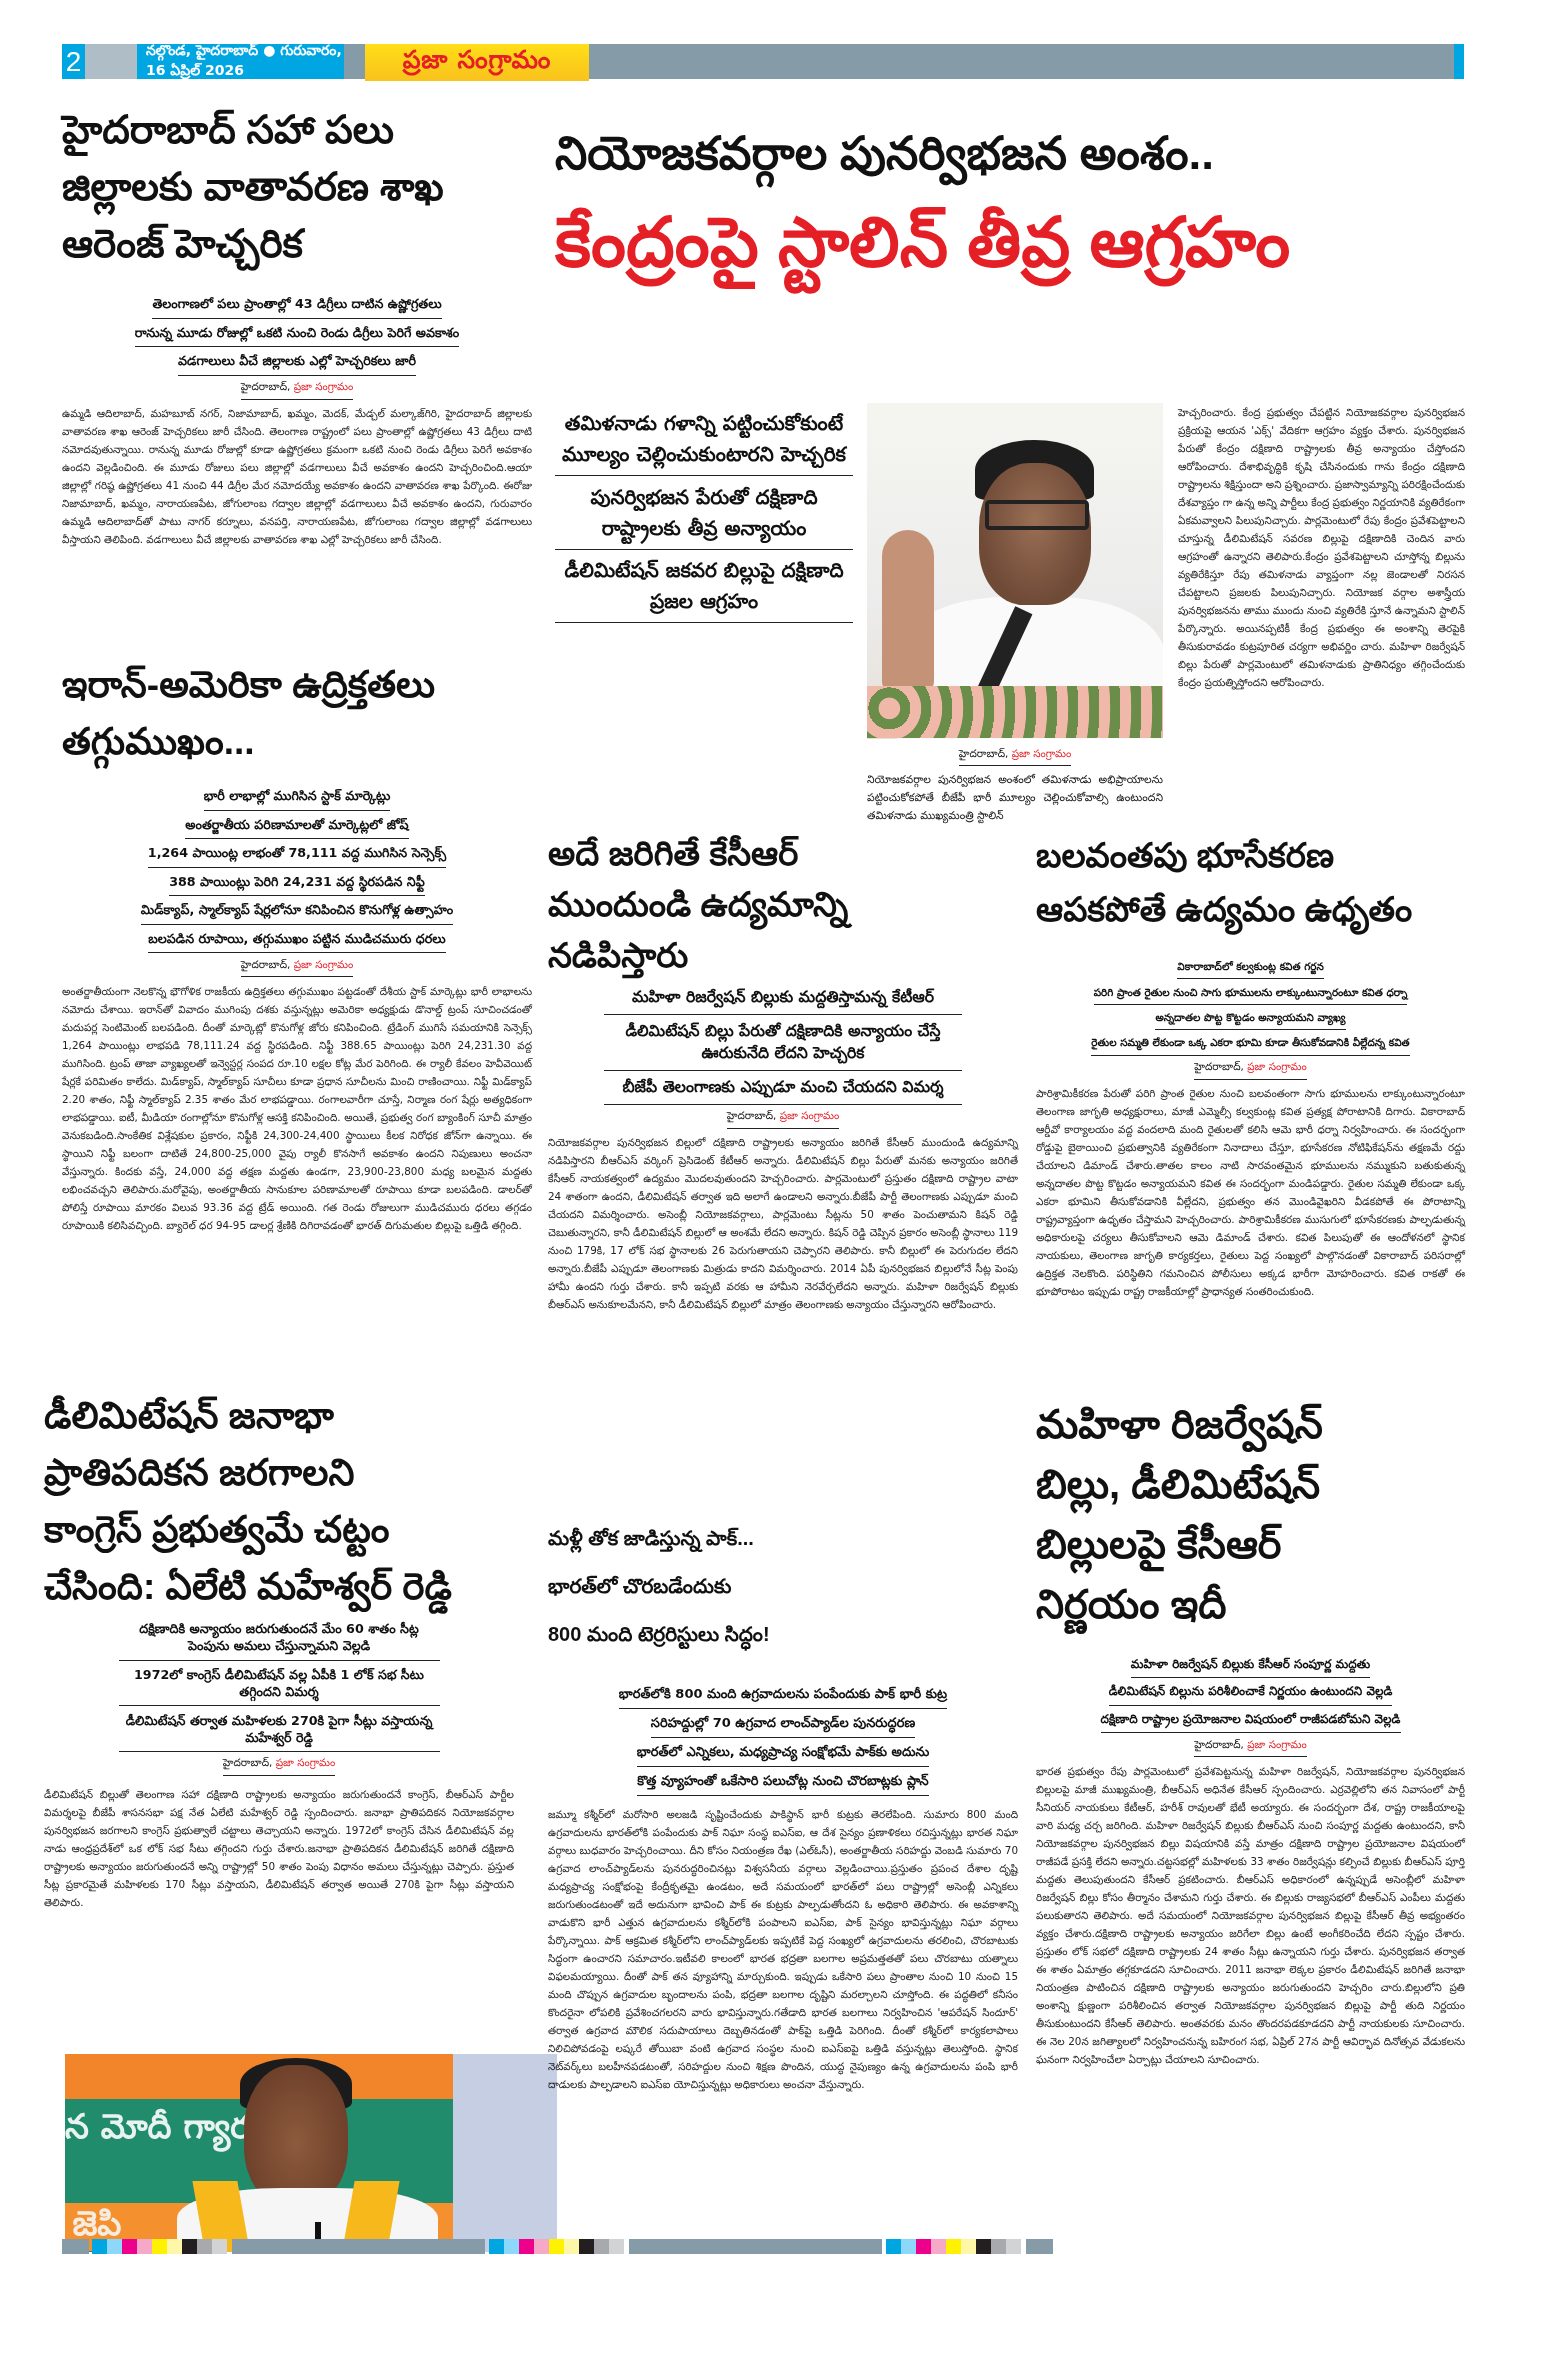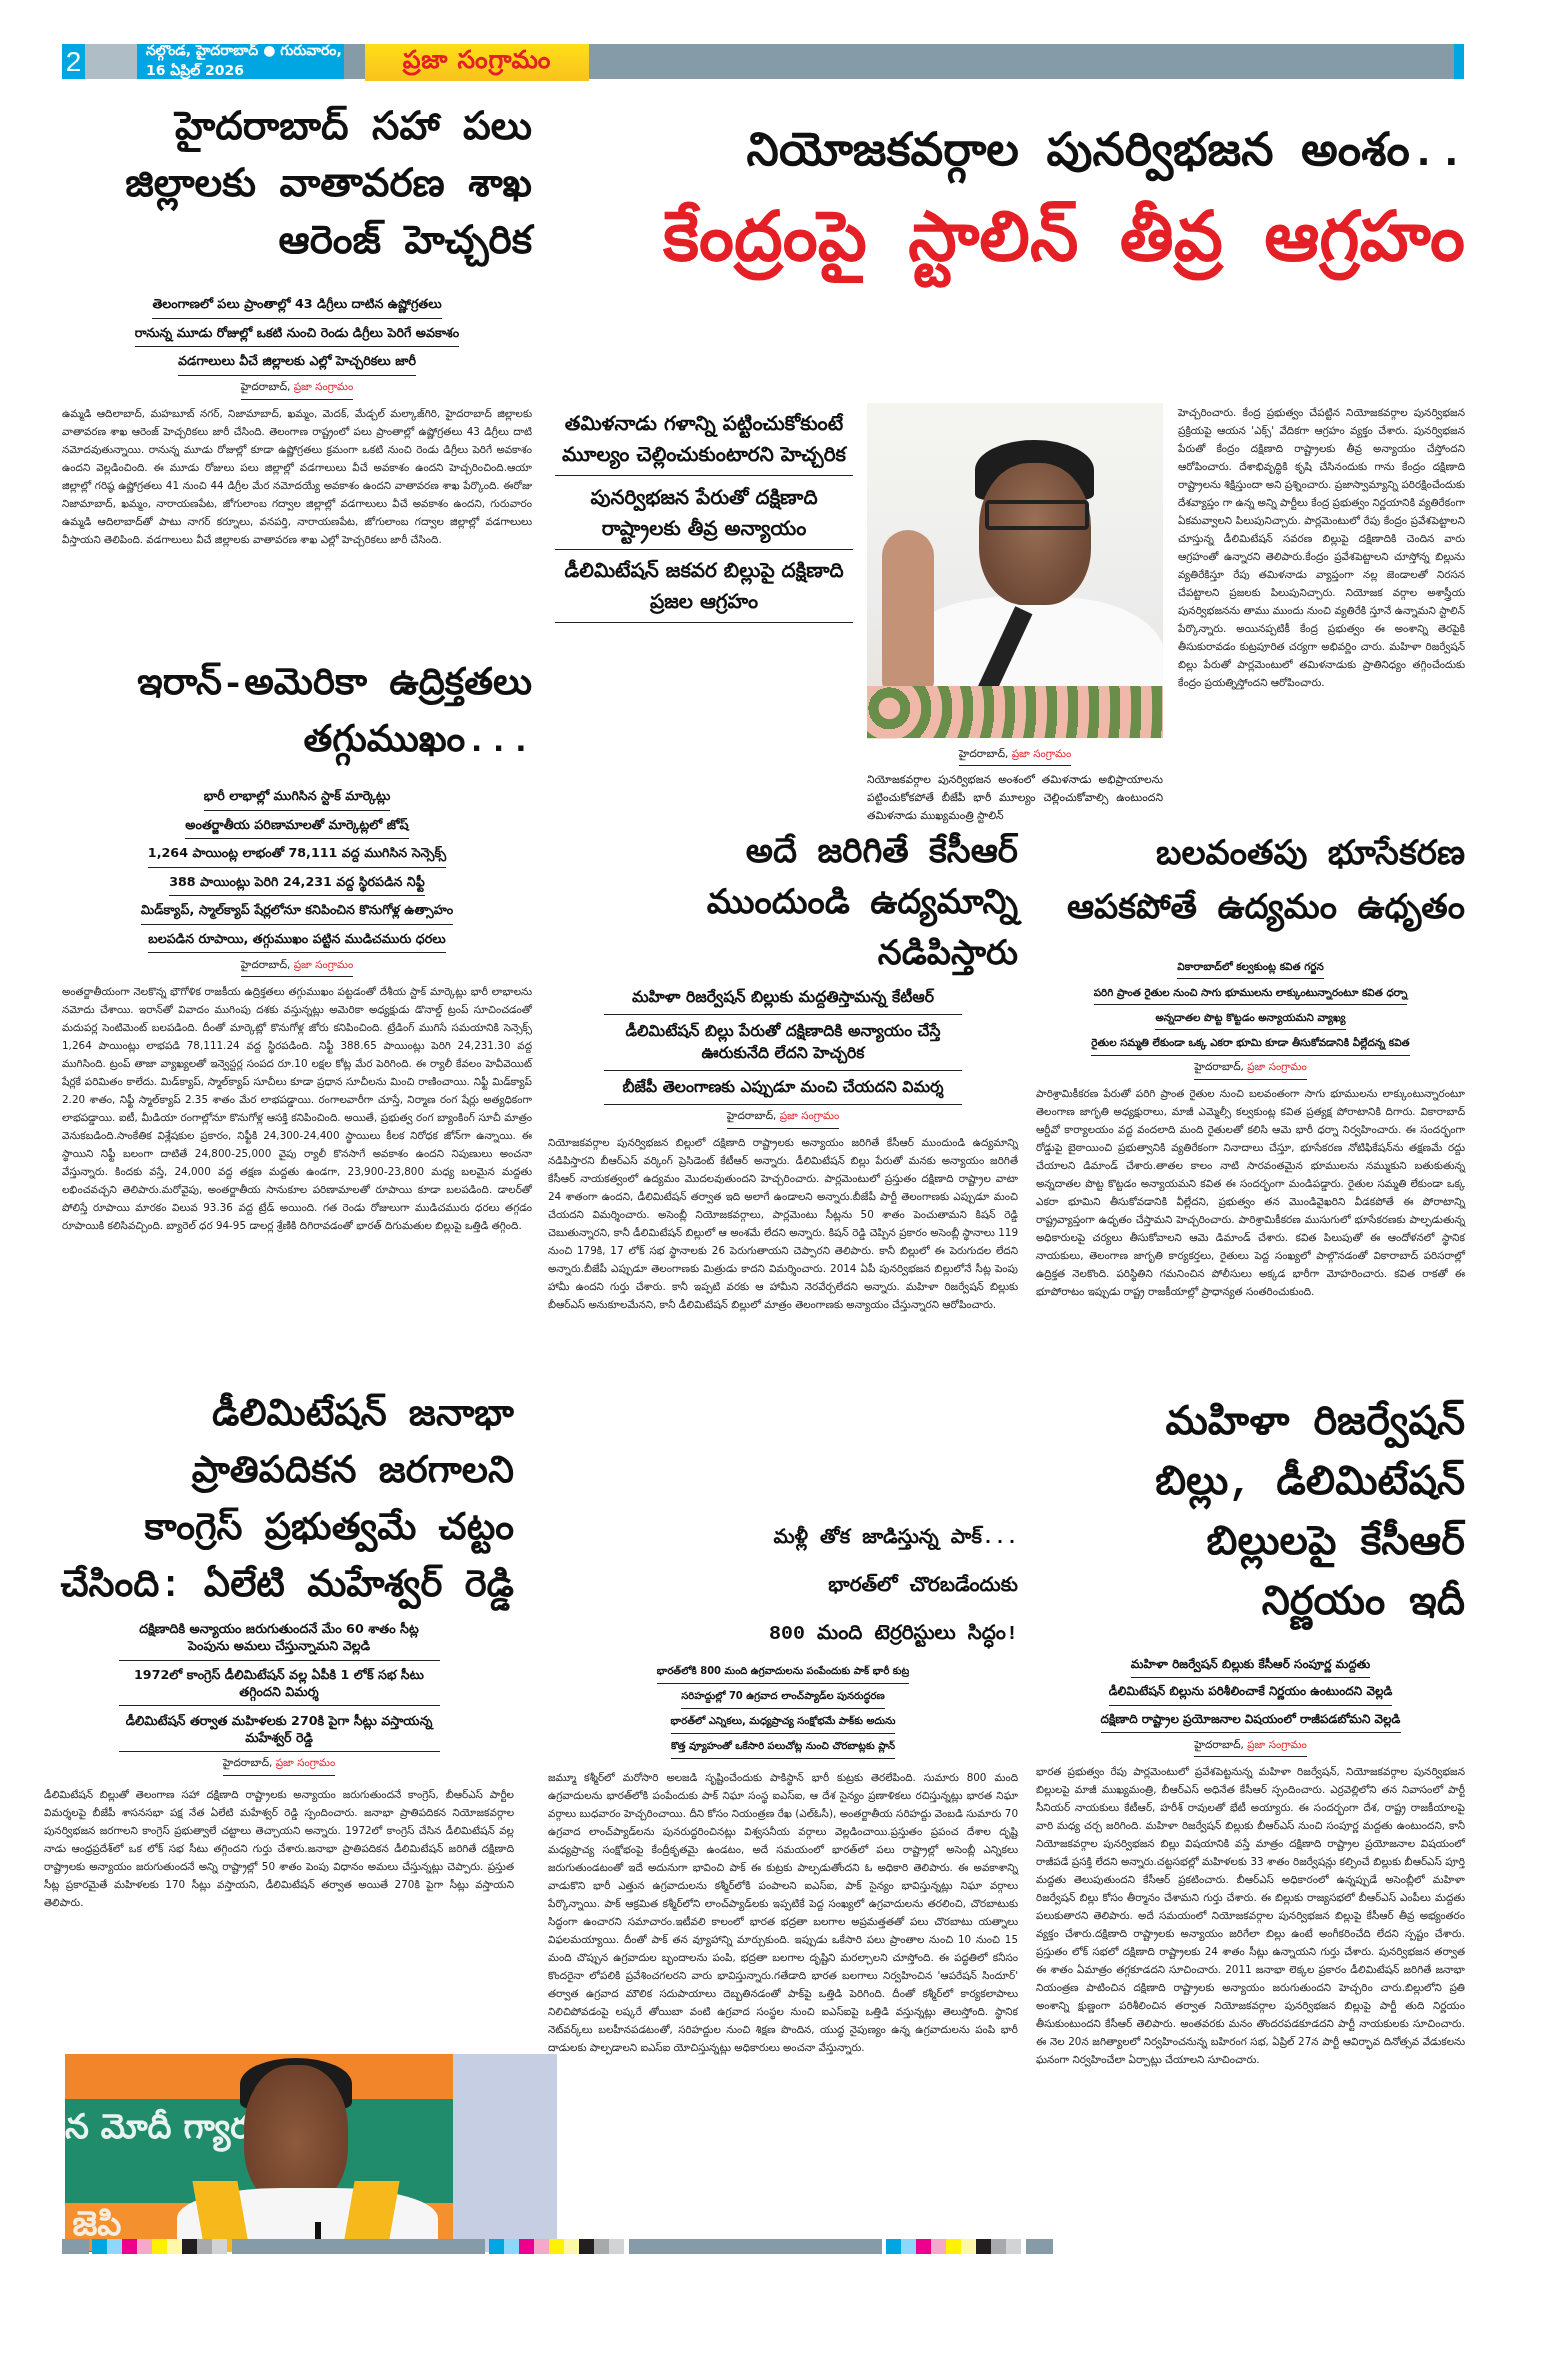--- a/index.html
+++ b/index.html
@@ -9,21 +9,21 @@
 
 #hdr{left:62px;top:44px;width:1402px;height:35px;display:flex}
 .hb-num{width:23px;background:#00a6e2;color:#fff;font:400 28px "Liberation Sans",sans-serif;display:flex;align-items:center;justify-content:center}
 .hb-grey1{width:52px;background:#aebdc6}
 .hb-blue{width:207px;background:#00a6e2;color:#fff;font:700 14px "DejaVu Sans",sans-serif;display:flex;align-items:center;padding-left:9px}
 .hb-grey2{width:21px;background:#859ca8}
 .hb-logo{width:224px;height:37px;background:linear-gradient(#ffde17,#f9c21d);color:#e41f26;font:900 25px "DejaVu Serif",serif;display:flex;align-items:center;justify-content:center;letter-spacing:0.7px}
 .hb-grey3{flex:1;background:#859ca8}
 .hb-end{width:10.4px;background:#00a6e2}
 
-.hl{font-weight:900;text-align:right;line-height:1.28;color:#111;font-family:Liberation Mono, monospace}
+.hl{font-weight:900;text-align:left;line-height:1.28;color:#111;font-family:Liberation Sans, sans-serif}
 .deck{font-weight:700;text-align:center;font-size:12.7px;line-height:1.35}
 .deck div{border-bottom:1.5px solid #222;padding:5.2px 0;margin:0 auto;width:max-content;max-width:100%}
 .deck div.nob{border-bottom:none}
 .dateline{text-align:center;font-size:10.4px;margin:4.5px auto 4.5px;border-bottom:1.1px solid #222;width:max-content;padding-bottom:3.7px}
 .dateline .brand{color:#e41f26}
 .body{font-size:10.8px;line-height:18.3px;text-align:justify;color:#222}
 .red{color:#e41f26}
 
 .photo{overflow:hidden}
 #stalin-photo{left:867px;top:403px;width:296px;height:336px;background:linear-gradient(180deg,#f5f5f0 0%,#ececec 60%,#e7dfd6 100%)}
@@ -170,21 +170,21 @@
   <div class="dateline"><span>హైదరాబాద్,</span> <span class="brand">ప్రజా సంగ్రామం</span></div>
   <p class="body" style="font-size:10.4px;line-height:18px">నియోజకవర్గాల పునర్విభజన బిల్లులో దక్షిణాది రాష్ట్రాలకు అన్యాయం జరిగితే కేసీఆర్ ముందుండి ఉద్యమాన్ని నడిపిస్తారని బీఆర్ఎస్ వర్కింగ్ ప్రెసిడెంట్ కేటీఆర్ అన్నారు. డీలిమిటేషన్ బిల్లు పేరుతో మనకు అన్యాయం జరిగితే కేసీఆర్ నాయకత్వంలో ఉద్యమం మొదలవుతుందని హెచ్చరించారు. పార్లమెంటులో ప్రస్తుతం దక్షిణాది రాష్ట్రాల వాటా 24 శాతంగా ఉందని, డీలిమిటేషన్ తర్వాత ఇది అలాగే ఉండాలని అన్నారు.బీజేపీ పార్టీ తెలంగాణకు ఎప్పుడూ మంచి చేయదని విమర్శించారు. అసెంబ్లీ నియోజకవర్గాలు, పార్లమెంటు సీట్లను 50 శాతం పెంచుతామని కిషన్ రెడ్డి చెబుతున్నారని, కానీ డీలిమిటేషన్ బిల్లులో ఆ అంశమే లేదని అన్నారు. కిషన్ రెడ్డి చెప్పిన ప్రకారం అసెంబ్లీ స్థానాలు 119 నుంచి 179కి, 17 లోక్ సభ స్థానాలకు 26 పెరుగుతాయని చెప్పారని తెలిపారు. కానీ బిల్లులో ఈ పెరుగుదల లేదని అన్నారు.బీజేపీ ఎప్పుడూ తెలంగాణకు మిత్రుడు కాదని విమర్శించారు. 2014 ఏపీ పునర్విభజన బిల్లులోనే సీట్ల పెంపు హామీ ఉందని గుర్తు చేశారు. కానీ ఇప్పటి వరకు ఆ హామీని నెరవేర్చలేదని అన్నారు. మహిళా రిజర్వేషన్ బిల్లుకు బీఆర్ఎస్ అనుకూలమేనని, కానీ డీలిమిటేషన్ బిల్లులో మాత్రం తెలంగాణకు అన్యాయం చేస్తున్నారని ఆరోపించారు.</p>
 </article>
 
 <article class="abs" style="left:548px;top:1514px;width:470px">
   <h2 class="hl" style="font-size:20px;line-height:48px">
     <div>మళ్లీ తోక జాడిస్తున్న పాక్...</div>
     <div>భారత్‌లో చొరబడేందుకు</div>
     <div>800 మంది టెర్రరిస్టులు సిద్ధం!</div>
   </h2>
-  <div class="deck" style="font-size:10px;margin-top:1px">
+  <div class="deck" style="font-size:13px;margin-top:22px">
     <div>భారత్‌లోకి 800 మంది ఉగ్రవాదులను పంపేందుకు పాక్ భారీ కుట్ర</div>
     <div>సరిహద్దుల్లో 70 ఉగ్రవాద లాంచ్‌ప్యాడ్‌ల పునరుద్ధరణ</div>
     <div>భారత్‌లో ఎన్నికలు, మధ్యప్రాచ్య సంక్షోభమే పాక్‌కు అదును</div>
     <div>కొత్త వ్యూహంతో ఒకేసారి పలుచోట్ల నుంచి చొరబాట్లకు ప్లాన్</div>
   </div>
   <p class="body" style="font-size:10.4px;line-height:18px;margin-top:9px">జమ్మూ కశ్మీర్‌లో మరోసారి అలజడి సృష్టించేందుకు పాకిస్థాన్ భారీ కుట్రకు తెరలేపింది. సుమారు 800 మంది ఉగ్రవాదులను భారత్‌లోకి పంపేందుకు పాక్ నిఘా సంస్థ ఐఎస్ఐ, ఆ దేశ సైన్యం ప్రణాళికలు రచిస్తున్నట్లు భారత నిఘా వర్గాలు బుధవారం హెచ్చరించాయి. దీని కోసం నియంత్రణ రేఖ (ఎల్‌ఓసీ), అంతర్జాతీయ సరిహద్దు వెంబడి సుమారు 70 ఉగ్రవాద లాంచ్‌ప్యాడ్‌లను పునరుద్ధరించినట్లు విశ్వసనీయ వర్గాలు వెల్లడించాయి.ప్రస్తుతం ప్రపంచ దేశాల దృష్టి మధ్యప్రాచ్య సంక్షోభంపై కేంద్రీకృతమై ఉండటం, అదే సమయంలో భారత్‌లో పలు రాష్ట్రాల్లో అసెంబ్లీ ఎన్నికలు జరుగుతుండటంతో ఇదే అదునుగా భావించి పాక్ ఈ కుట్రకు పాల్పడుతోందని ఓ అధికారి తెలిపారు. ఈ అవకాశాన్ని వాడుకొని భారీ ఎత్తున ఉగ్రవాదులను కశ్మీర్‌లోకి పంపాలని ఐఎస్ఐ, పాక్ సైన్యం భావిస్తున్నట్లు నిఘా వర్గాలు పేర్కొన్నాయి. పాక్ ఆక్రమిత కశ్మీర్‌లోని లాంచ్‌ప్యాడ్‌లకు ఇప్పటికే పెద్ద సంఖ్యలో ఉగ్రవాదులను తరలించి, చొరబాటుకు సిద్ధంగా ఉంచారని సమాచారం.ఇటీవలి కాలంలో భారత భద్రతా బలగాల అప్రమత్తతతో పలు చొరబాటు యత్నాలు విఫలమయ్యాయి. దీంతో పాక్ తన వ్యూహాన్ని మార్చుకుంది. ఇప్పుడు ఒకేసారి పలు ప్రాంతాల నుంచి 10 నుంచి 15 మంది చొప్పున ఉగ్రవాదుల బృందాలను పంపి, భద్రతా బలగాల దృష్టిని మరల్చాలని చూస్తోంది. ఈ పద్ధతిలో కనీసం కొందరైనా లోపలికి ప్రవేశించగలరని వారు భావిస్తున్నారు.గతేడాది భారత బలగాలు నిర్వహించిన 'ఆపరేషన్ సిందూర్' తర్వాత ఉగ్రవాద మౌలిక సదుపాయాలు దెబ్బతినడంతో పాక్‌పై ఒత్తిడి పెరిగింది. దీంతో కశ్మీర్‌లో కార్యకలాపాలు నిలిచిపోవడంపై లష్కరే తోయిబా వంటి ఉగ్రవాద సంస్థల నుంచి ఐఎస్ఐపై ఒత్తిడి వస్తున్నట్లు తెలుస్తోంది. స్థానిక నెట్‌వర్క్‌లు బలహీనపడటంతో, సరిహద్దుల నుంచి శిక్షణ పొందిన, యుద్ధ నైపుణ్యం ఉన్న ఉగ్రవాదులను పంపి భారీ దాడులకు పాల్పడాలని ఐఎస్ఐ యోచిస్తున్నట్లు అధికారులు అంచనా వేస్తున్నారు.</p>
 </article>
 
 <article class="abs" style="left:1036px;top:828px;width:429px">
   <h2 class="hl" style="font-size:34px;line-height:54px">

